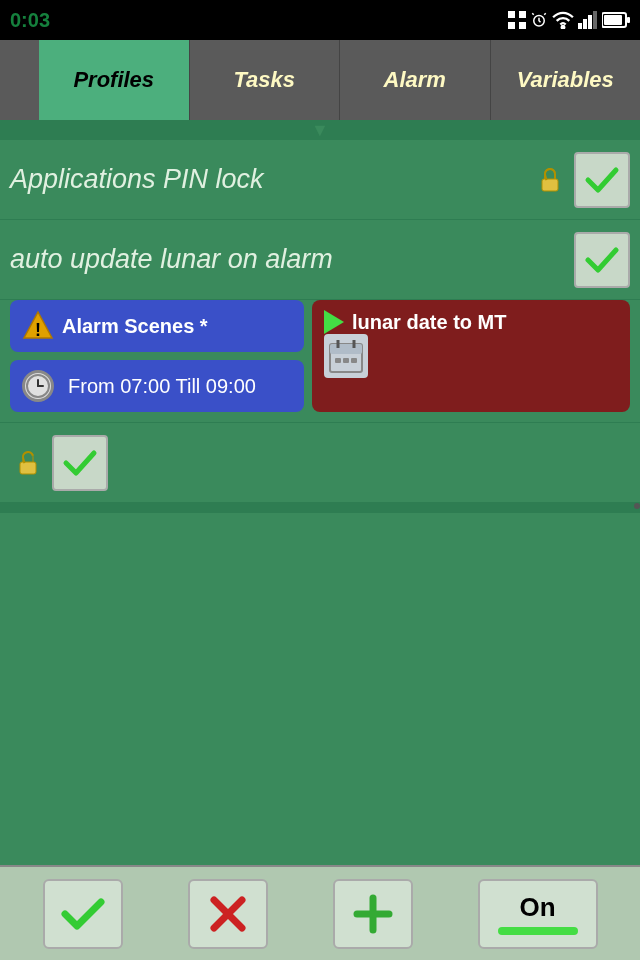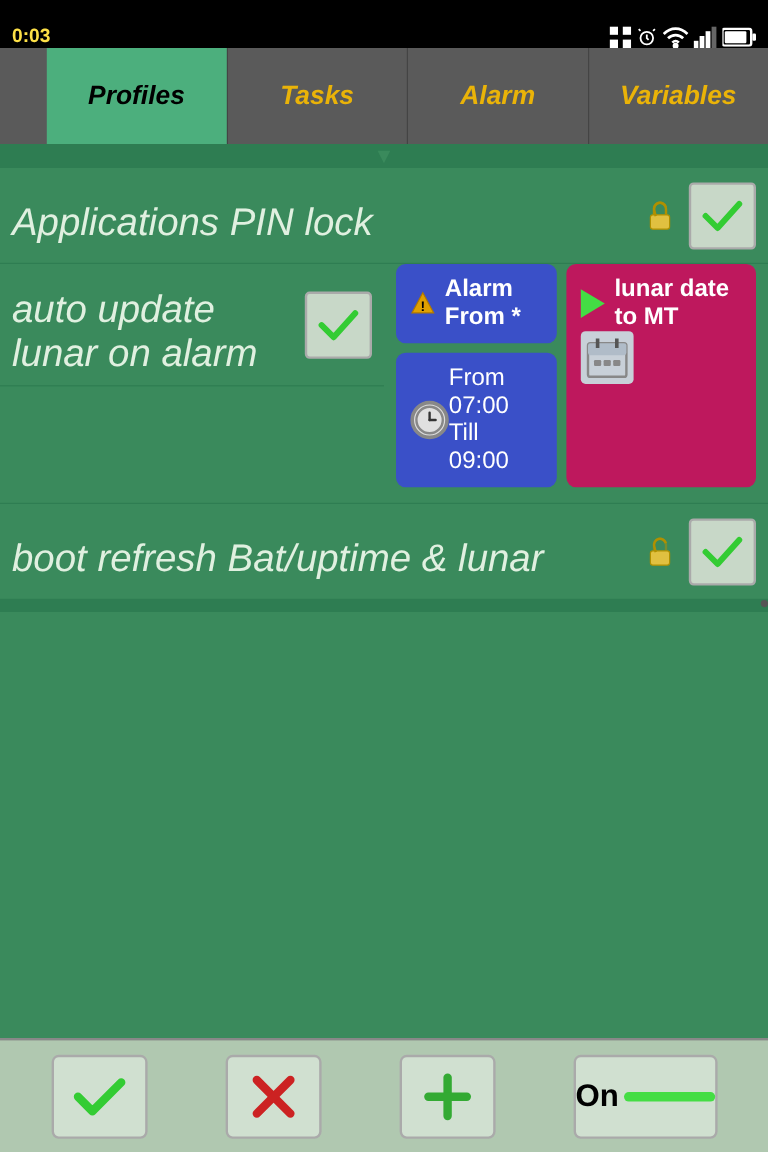--- a/index.html
+++ b/index.html
@@ -11,25 +11,25 @@
       overflow: hidden;
       position: relative;
     }
 
     
     .status-bar {
       width: 640px;
       height: 40px;
       background: #000;
       display: flex;
-      align-items: flex-end;
+      align-items: center;
       justify-content: space-between;
       padding: 0 10px;
-      color: #fde047;
-      font-size: 16px;
+      color: #15803d;
+      font-size: 20px;
       font-weight: bold;
     }
     .status-right {
       display: flex;
       align-items: center;
       gap: 4px;
       font-size: 13px;
     }
 
     
@@ -40,21 +40,21 @@
       background: #5a5a5a;
     }
     .tab {
       flex: 1;
       display: flex;
       align-items: center;
       justify-content: center;
       font-size: 22px;
       font-style: italic;
       font-weight: bold;
-      color: #eab308;
+      color: #fef9c3;
       cursor: pointer;
       border-right: 1px solid #444;
     }
     .tab.active {
       background: #4caf7d;
       color: #000;
       margin-left: 39px;
     }
     .tab:last-child { border-right: none; font-style: italic; }
 
@@ -72,31 +72,30 @@
       width: 100%;
       min-height: 80px;
       background: #3a8a5c;
       border-bottom: 1px solid #2e7d52;
       display: flex;
       align-items: center;
       padding: 8px 10px;
       position: relative;
     }
     .profile-row.expanded {
-      flex-direction: row;
+      flex-direction: column;
       align-items: flex-start;
       min-height: 200px;
       padding: 0;
     }
     .profile-row-title {
       flex: 1;
-      font-size: 32px;
+      font-size: 27px;
       font-style: italic;
       color: #e0f0e0;
-      margin-top: 11px;
     }
     .profile-icons {
       display: flex;
       align-items: center;
       gap: 6px;
     }
     .checkmark-box {
       width: 56px;
       height: 56px;
       background: #c8d8c8;
@@ -144,25 +143,25 @@
       display: flex;
       align-items: center;
       gap: 8px;
       font-size: 20px;
       font-weight: bold;
     }
     .trigger-card-body {
       font-size: 20px;
       display: flex;
       align-items: center;
-      gap: 0;
+      gap: 14px;
     }
 
     .task-card {
-      background: #be185d;
+      background: #7f1d1d;
       border-radius: 8px;
       padding: 10px 12px;
       color: #fff;
       font-size: 18px;
       flex: 1;
       display: flex;
       flex-direction: column;
     }
     .task-card-header {
       display: flex;
@@ -227,21 +226,21 @@
       justify-content: center;
       cursor: pointer;
     }
     .on-btn {
       width: 120px;
       height: 70px;
       background: #d0e0d0;
       border: 2px solid #aaa;
       border-radius: 6px;
       display: flex;
-      flex-direction: row;
+      flex-direction: column;
       align-items: center;
       justify-content: center;
       cursor: pointer;
       gap: 4px;
     }
     .on-label {
       font-size: 26px;
       font-weight: bold;
       color: #000;
     }
@@ -383,21 +382,21 @@
 
       <div style="display:flex;flex-direction:column;gap:8px;flex:1;">
 
         <div class="trigger-card">
           <div class="trigger-card-header">
 
             <svg width="32" height="32" viewBox="0 0 32 32">
               <polygon points="16,2 30,28 2,28" fill="#e0a000" stroke="#b07800" stroke-width="1.5"></polygon>
               <text x="16" y="26" text-anchor="middle" font-size="18" font-weight="bold" fill="#000">!</text>
             </svg>
-            <span>Alarm From *</span>
+            <span>Alarm Scenes *</span>
           </div>
         </div>
 
         <div class="trigger-card">
           <div class="trigger-card-body">
 
             <div class="clock-icon">
               <svg width="26" height="26" viewBox="0 0 26 26">
                 <circle cx="13" cy="13" r="11" fill="#e0e0e0" stroke="#888" stroke-width="2"></circle>
                 <line x1="13" y1="13" x2="13" y2="7" stroke="#333" stroke-width="2" stroke-linecap="round"></line>
@@ -425,21 +424,20 @@
             <rect x="7" y="20" width="6" height="5" rx="1" fill="#888"></rect>
             <rect x="15" y="20" width="6" height="5" rx="1" fill="#888"></rect>
             <rect x="23" y="20" width="6" height="5" rx="1" fill="#888"></rect>
           </svg>
         </div>
       </div>
     </div>
   </div>
 
   <div class="profile-row">
-    <span class="profile-row-title">boot refresh Bat/uptime &amp; lunar</span>
     <div class="profile-icons">
       <div class="lock-wrap">
         <svg class="lock-svg" viewBox="0 0 30 30" fill="none">
           <rect x="7" y="14" width="16" height="12" rx="2" fill="#e0c040" stroke="#b09000" stroke-width="1"></rect>
           <path d="M10 14v-5a5 5 0 0110 0v5" stroke="#b09000" stroke-width="2" fill="none" opacity="0.5"></path>
           <path d="M10 14v-5a5 5 0 0110 0v-1" stroke="#b09000" stroke-width="2" fill="none" transform="rotate(-15 15 9)"></path>
         </svg>
       </div>
       <div class="checkmark-box">
         <svg viewBox="0 0 36 36" fill="none">

